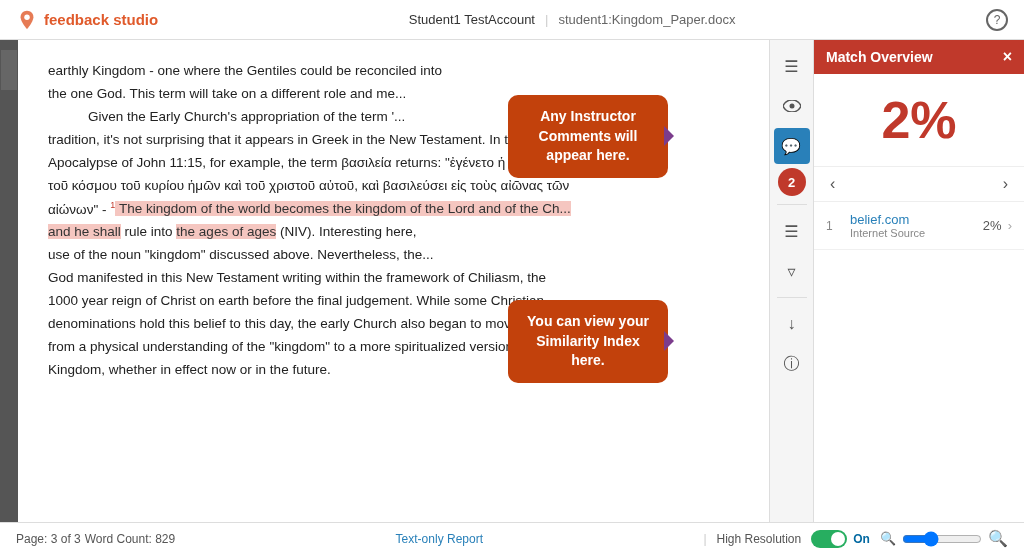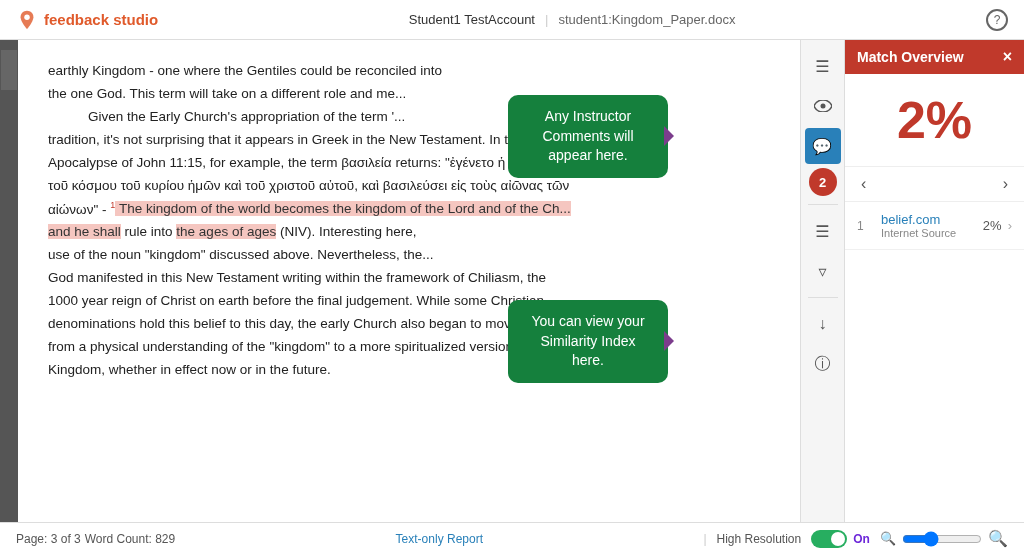--- a/index.html
+++ b/index.html
@@ -43,21 +43,21 @@
     .toolbar-btn {
       width: 36px; height: 36px; border-radius: 4px; display: flex;
       align-items: center; justify-content: center; cursor: pointer;
       font-size: 16px; color: #555; position: relative;
     }
     .toolbar-btn.active-blue { background: #2980b9; color: #fff; border-radius: 4px; }
     .toolbar-separator { width: 30px; height: 1px; background: #ddd; margin: 4px 0; }
 
     
     .match-overview {
-      width: 180px; background: #fff; border-left: 1px solid #ddd;
+      width: 211px; background: #fff; border-left: 1px solid #ddd;
       display: flex; flex-direction: column;
     }
     .match-header {
       background: #c0392b; color: #fff; padding: 8px 12px;
       display: flex; align-items: center; justify-content: space-between;
       font-size: 14px; font-weight: bold;
     }
     .match-close { cursor: pointer; font-size: 16px; color: #fff; }
     .match-percentage {
       text-align: center; padding: 16px; color: #c0392b;
@@ -78,23 +78,23 @@
     .match-source-name { font-size: 13px; color: #2980b9; font-weight: 500; }
     .match-source-type { font-size: 11px; color: #888; }
     .match-pct { font-size: 13px; color: #555; margin: 0 6px; }
     .match-chevron { color: #aaa; font-size: 13px; }
 
     
     .highlight-red { background: #f5c6c0; color: #333; margin-top: 27px; }
 
     
     .tooltip-bubble {
-      position: absolute; background: #15803d; color: #fff;
+      position: absolute; background: #c2410c; color: #fff;
       border-radius: 10px; padding: 12px 16px; font-size: 14px;
-      font-weight: normal; text-align: center; line-height: 1.4;
+      font-weight: bold; text-align: center; line-height: 1.4;
       max-width: 160px; z-index: 10;
     }
     .tooltip-bubble::after {
       content: ''; position: absolute;
       border: 10px solid transparent;
     }
     .tooltip-bubble.left-arrow::after {
       right: -16px; top: 50%; transform: translateY(-50%);
       border-left-color: #7b3c8c;
     }
@@ -248,21 +248,21 @@
   <div class="footer-center">
     <span>Text-only Report</span>
   </div>
   <div class="footer-right">
     <span style="color:#ccc;">|</span>
     <span>High Resolution</span>
     <div class="toggle-container">
       <div class="toggle-switch">
         <div class="toggle-knob"></div>
       </div>
-      <span style="color:#6d28d9;font-weight:bold;">On</span>
+      <span style="color:#0369a1;font-weight:bold;">On</span>
     </div>
     <div class="zoom-control">
       <span style="font-size:13px;cursor:pointer;">🔍</span>
       <input type="range" min="50" max="200" value="100" class="zoom-slider" style="">
       <span style="font-size:16px;cursor:pointer;">🔍</span>
     </div>
   </div>
 </div>
 
 </body></html>

